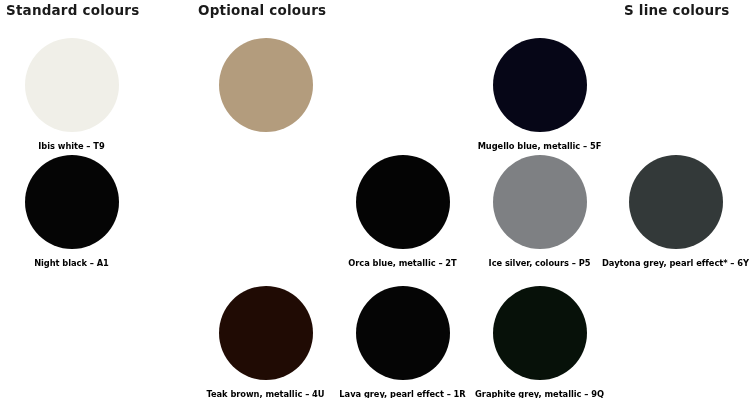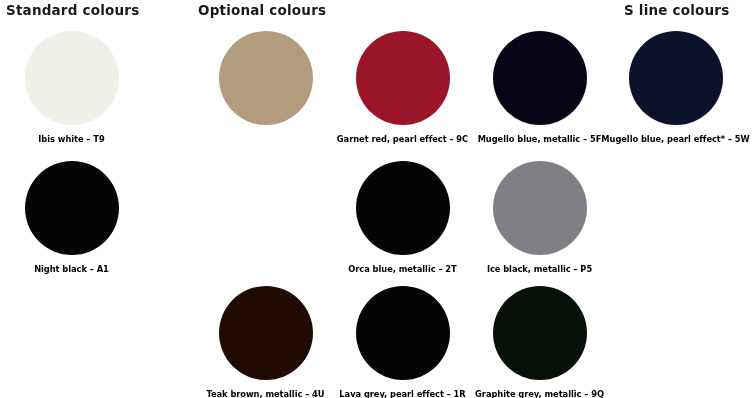--- a/index.html
+++ b/index.html
@@ -45,22 +45,22 @@
   .col-4 { left: 604px; }
 
   
   .cell {
     position: absolute;
     width: 143px;
     display: flex;
     flex-direction: column;
     align-items: center;
   }
-  .row-0 { top: 31px; }
-  .row-1 { top: 161px; }
+  .row-0 { top: 38px; }
+  .row-1 { top: 155px; }
   .row-2 { top: 286px; }
 
   .swatch {
     width: 94px;
     height: 94px;
     border-radius: 50%;
     flex: 0 0 auto;
   }
 
   .cell .label {
@@ -103,49 +103,45 @@
     <div class="cell row-0">
       <div class="swatch" style="background-color: rgb(179, 156, 125);"></div>
     </div>
     <div class="cell row-2">
       <div class="swatch" style="background-color: rgb(32, 11, 4);"></div>
       <div class="label">Teak brown, metallic – 4U</div>
     </div>
   </div>
 
   <div class="col col-2">
-    <div class="cell row-0">
-      <div class="swatch" style="background-color: rgb(154, 21, 40);"></div>
-      <div class="label">Garnet red, pearl effect – 9C</div>
-    </div>
     <div class="cell row-1">
       <div class="swatch" style="background-color: rgb(4, 4, 4);"></div>
       <div class="label">Orca blue, metallic – 2T</div>
     </div>
     <div class="cell row-2">
       <div class="swatch" style="background-color: rgb(5, 5, 5);"></div>
       <div class="label">Lava grey, pearl effect – 1R</div>
     </div>
   </div>
 
   <div class="col col-3">
     <div class="cell row-0">
       <div class="swatch" style="background-color: rgb(6, 6, 23);"></div>
       <div class="label">Mugello blue, metallic – 5F</div>
     </div>
     <div class="cell row-1">
       <div class="swatch" style="background-color: rgb(126, 128, 131);"></div>
-      <div class="label">Ice black, metallic – P5</div>
+      <div class="label">Ice silver, colours – P5</div>
     </div>
     <div class="cell row-2">
       <div class="swatch" style="background-color: rgb(7, 17, 9);"></div>
       <div class="label">Graphite grey, metallic – 9Q</div>
     </div>
   </div>
 
   <div class="col col-4">
-    <div class="cell wide row-0">
-      <div class="swatch" style="background-color: rgb(11, 18, 41);"></div>
-      <div class="label">Mugello blue, pearl effect* – 5W</div>
+    <div class="cell wide row-1">
+      <div class="swatch" style="background-color: rgb(51, 57, 57);"></div>
+      <div class="label">Daytona grey, pearl effect* – 6Y</div>
     </div>
   </div>
 
 </div>
 
 </body></html>

